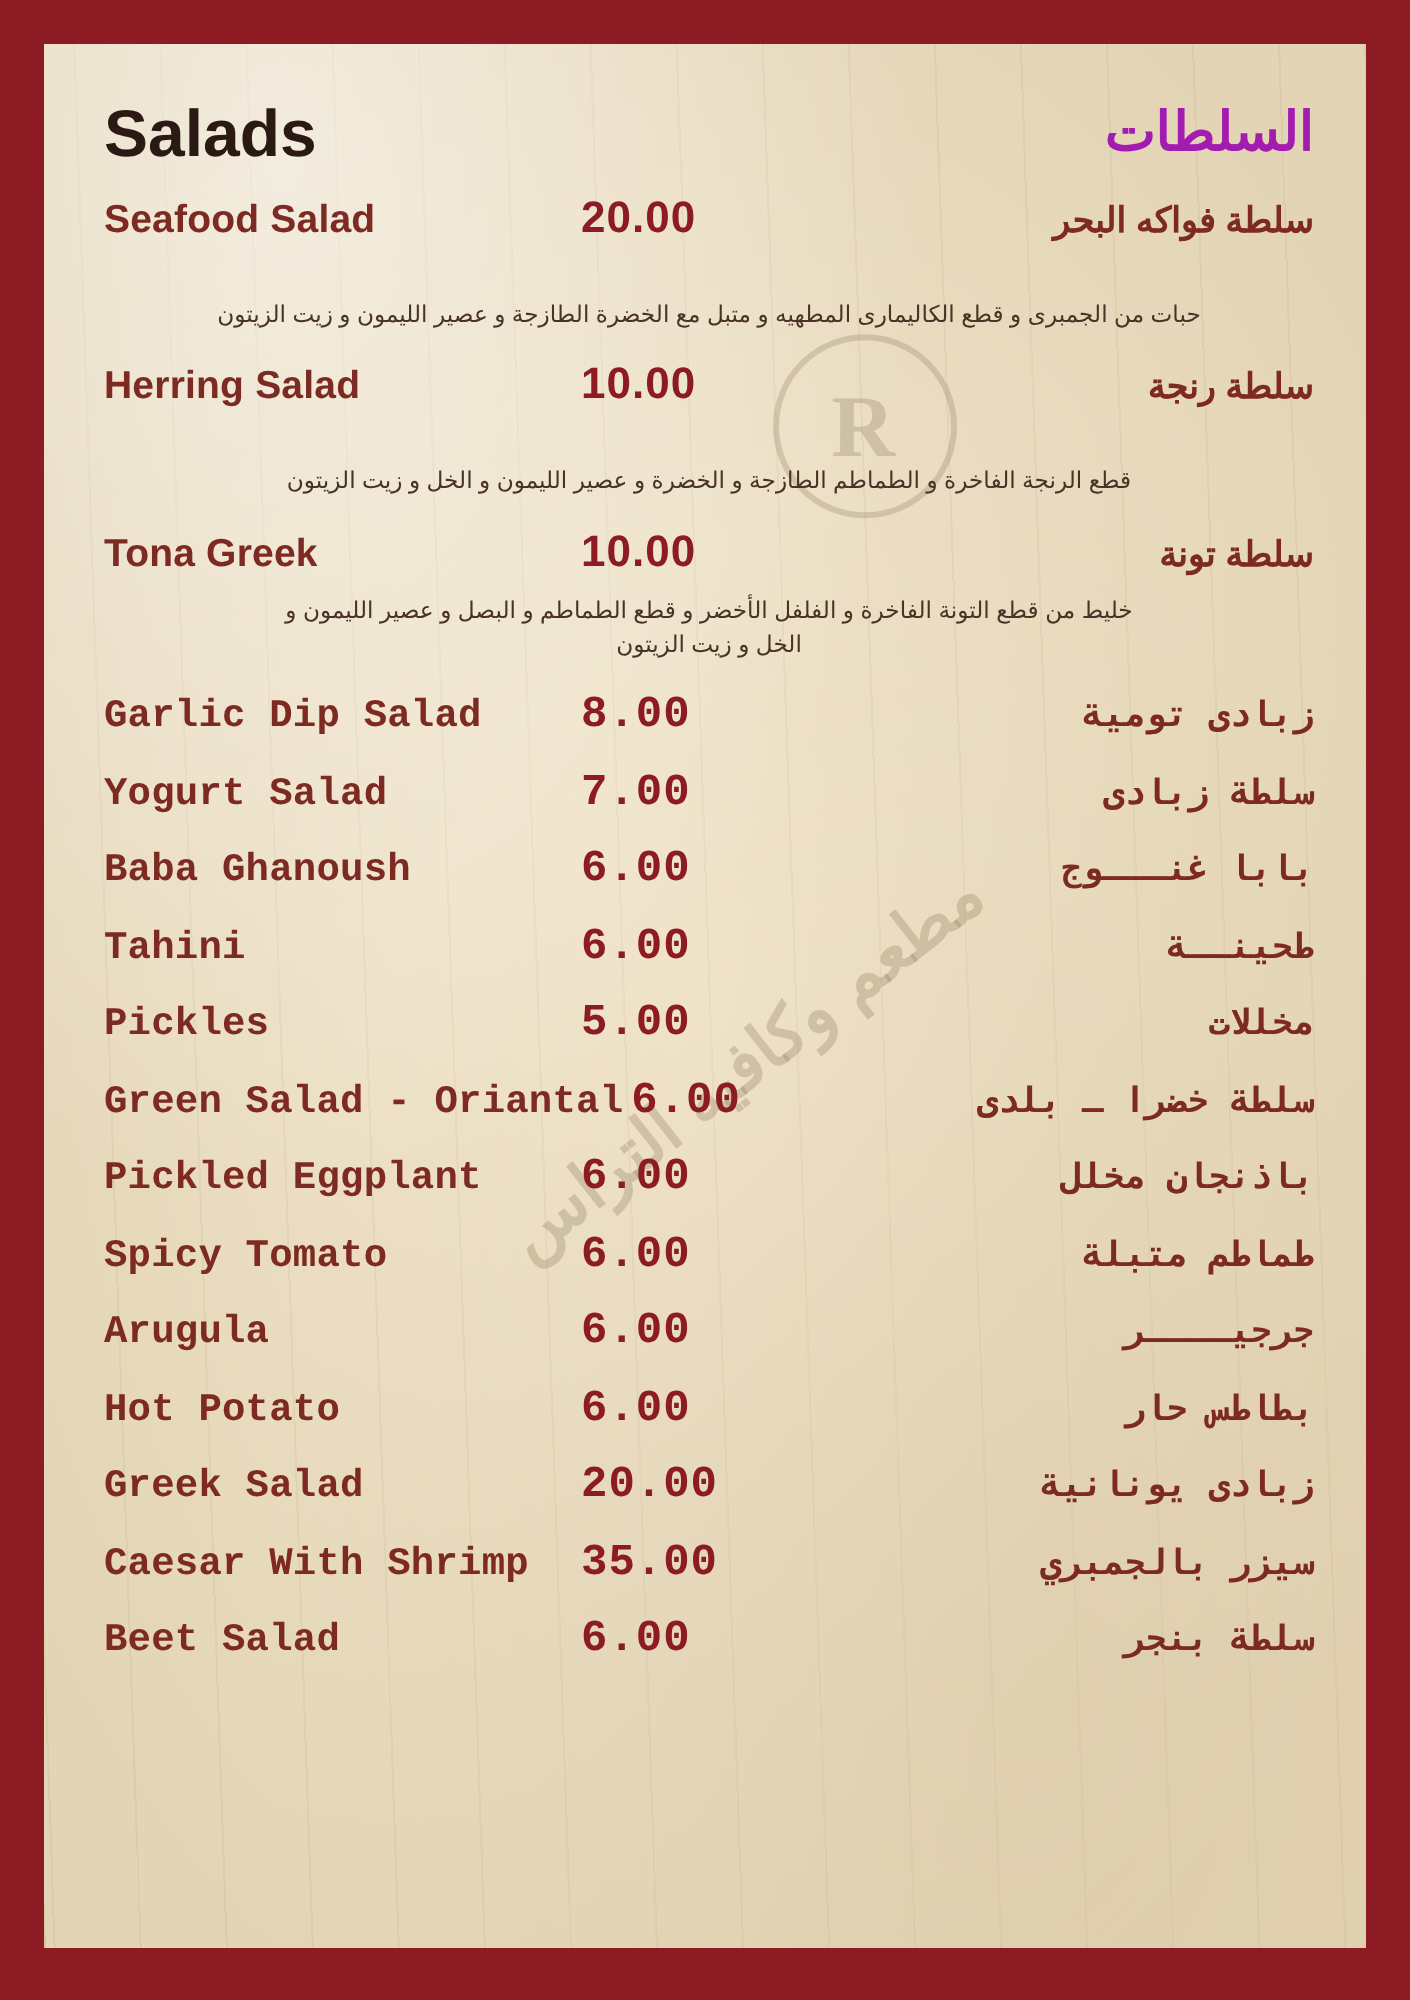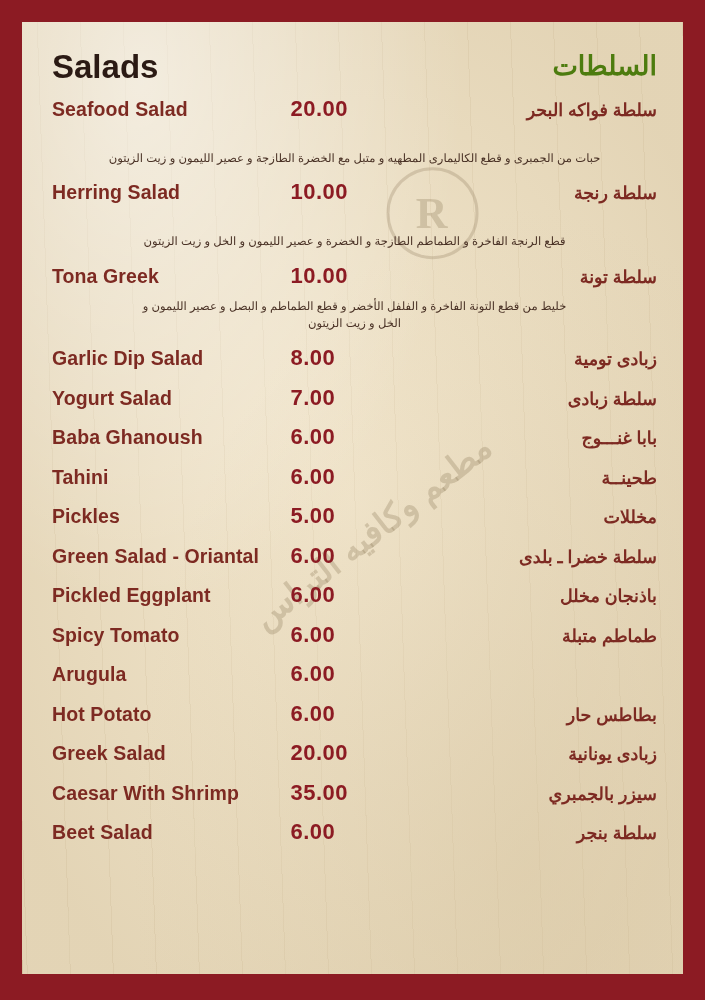--- a/index.html
+++ b/index.html
@@ -103,21 +103,21 @@
   .title-en {
     font-size: 33px;
     font-weight: bold;
     color: #2b1a14;
     letter-spacing: 0px;
     line-height: 1;
   }
   .title-ar {
     font-size: 27px;
     font-weight: bold;
-    color: #4d7c0f;
+    color: #a21caf;
     direction: rtl;
     line-height: 1.1;
     padding-bottom: 1px;
     text-align: center;
   }
 
   
   .item {
     display: grid;
     grid-template-columns: 1fr 128px 1fr;
@@ -155,20 +155,21 @@
     color: #4a3226;
     line-height: 1.5;
     margin: 27px 14px 0 14px;
     letter-spacing: 0.2px;
   }
   .desc.two-line {
     margin-top: 8px;
   }
   .list-block {
     margin-top: 6px;
+    font-family: Liberation Mono, monospace;
   }
   .list-block .item {
     margin-top: 13.5px;
   }
 </style>
 </head>
 <body>
 
 <div class="page">
   <div class="sheet">
@@ -243,20 +244,21 @@
           <div class="name-ar">باذنجان مخلل</div>
         </div>
         <div class="item">
           <div class="name-en">Spicy Tomato</div>
           <div class="price">6.00</div>
           <div class="name-ar">طماطم متبلة</div>
         </div>
         <div class="item">
           <div class="name-en">Arugula</div>
           <div class="price">6.00</div>
+          <div class="name-ar">جرجيــــر</div>
         </div>
         <div class="item">
           <div class="name-en">Hot Potato</div>
           <div class="price">6.00</div>
           <div class="name-ar">بطاطس حار</div>
         </div>
         <div class="item">
           <div class="name-en">Greek Salad</div>
           <div class="price">20.00</div>
           <div class="name-ar">زبادى يونانية</div>

